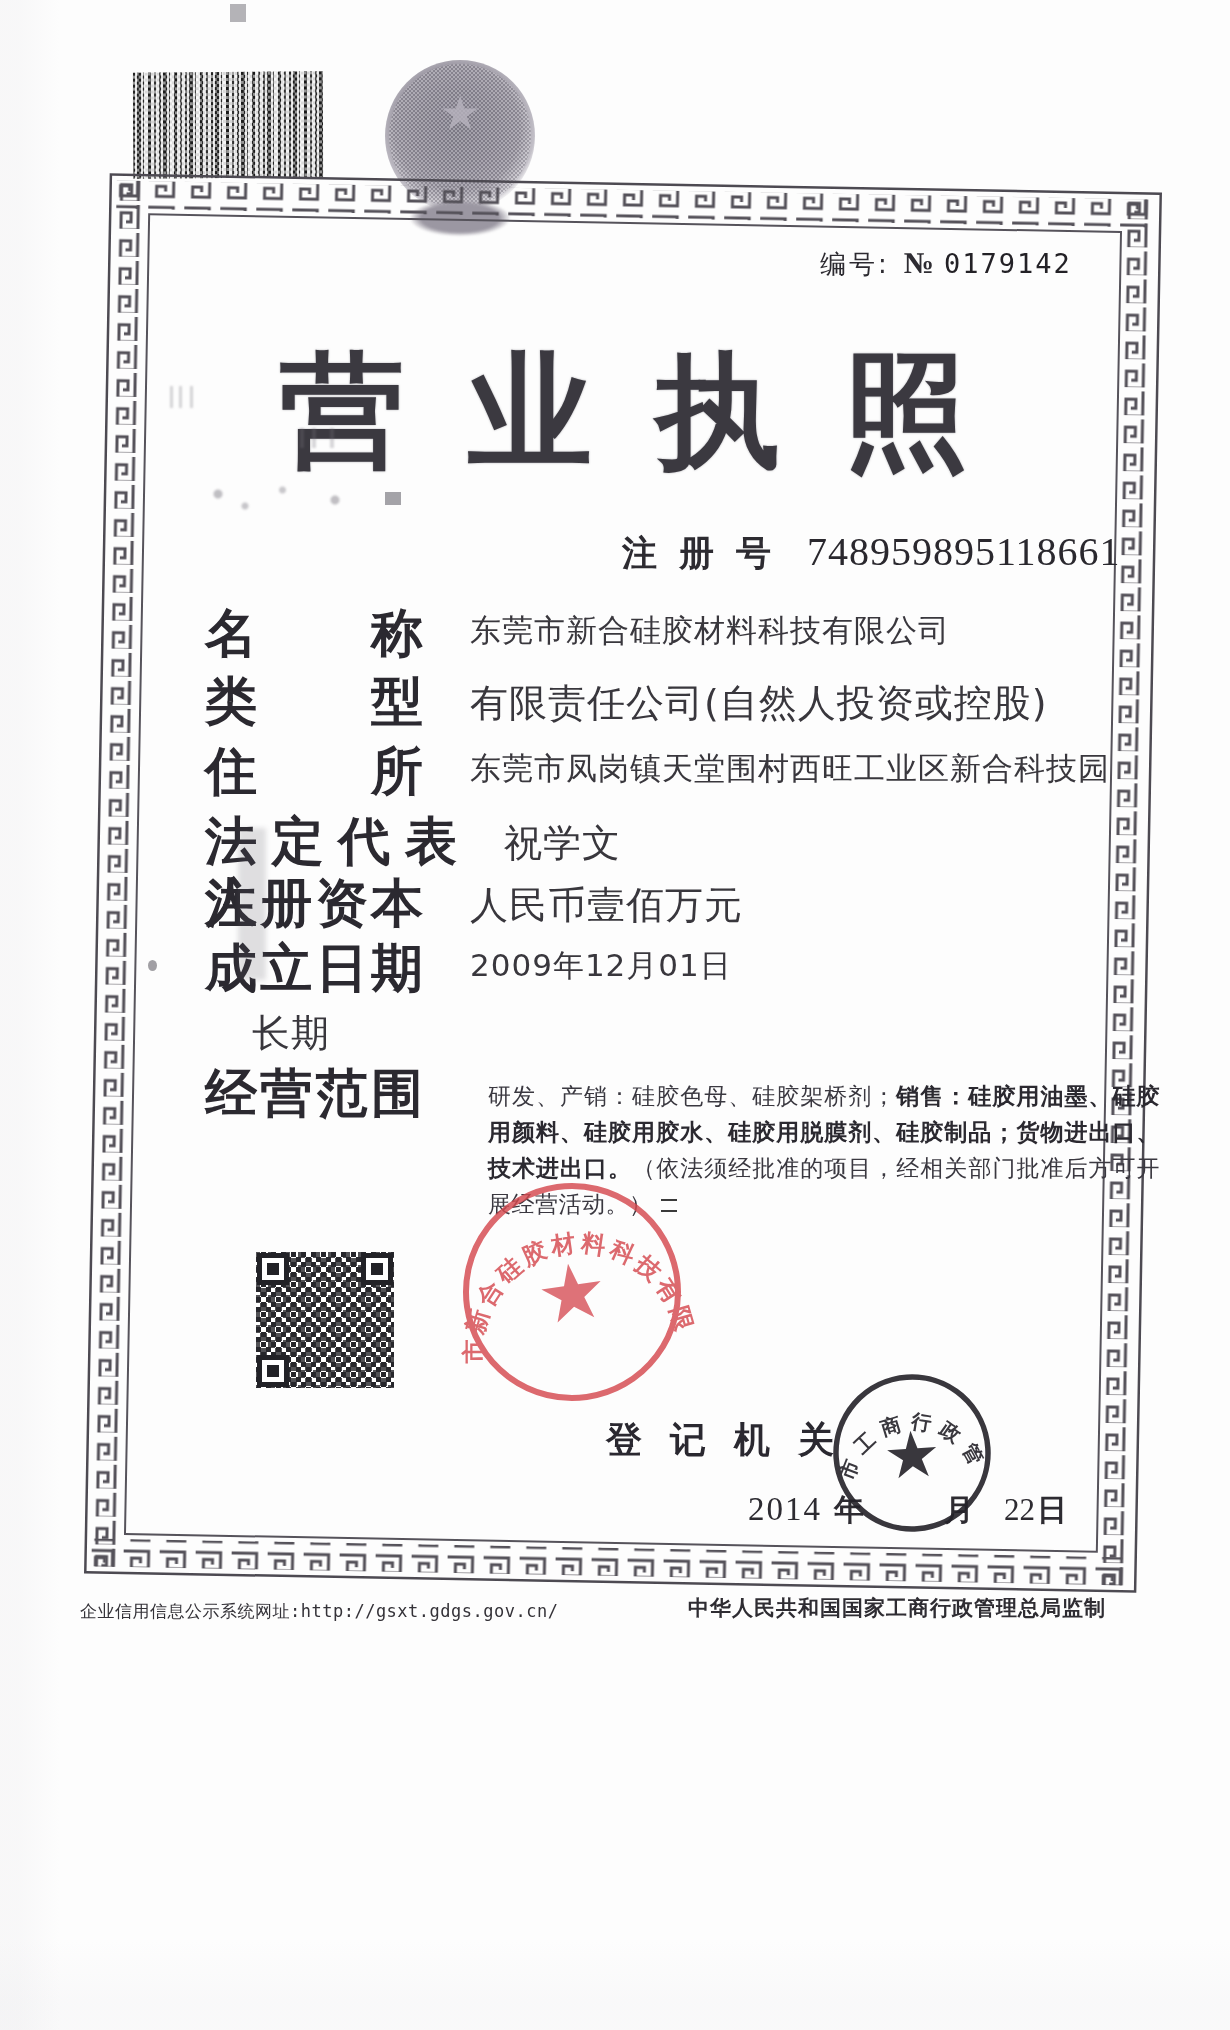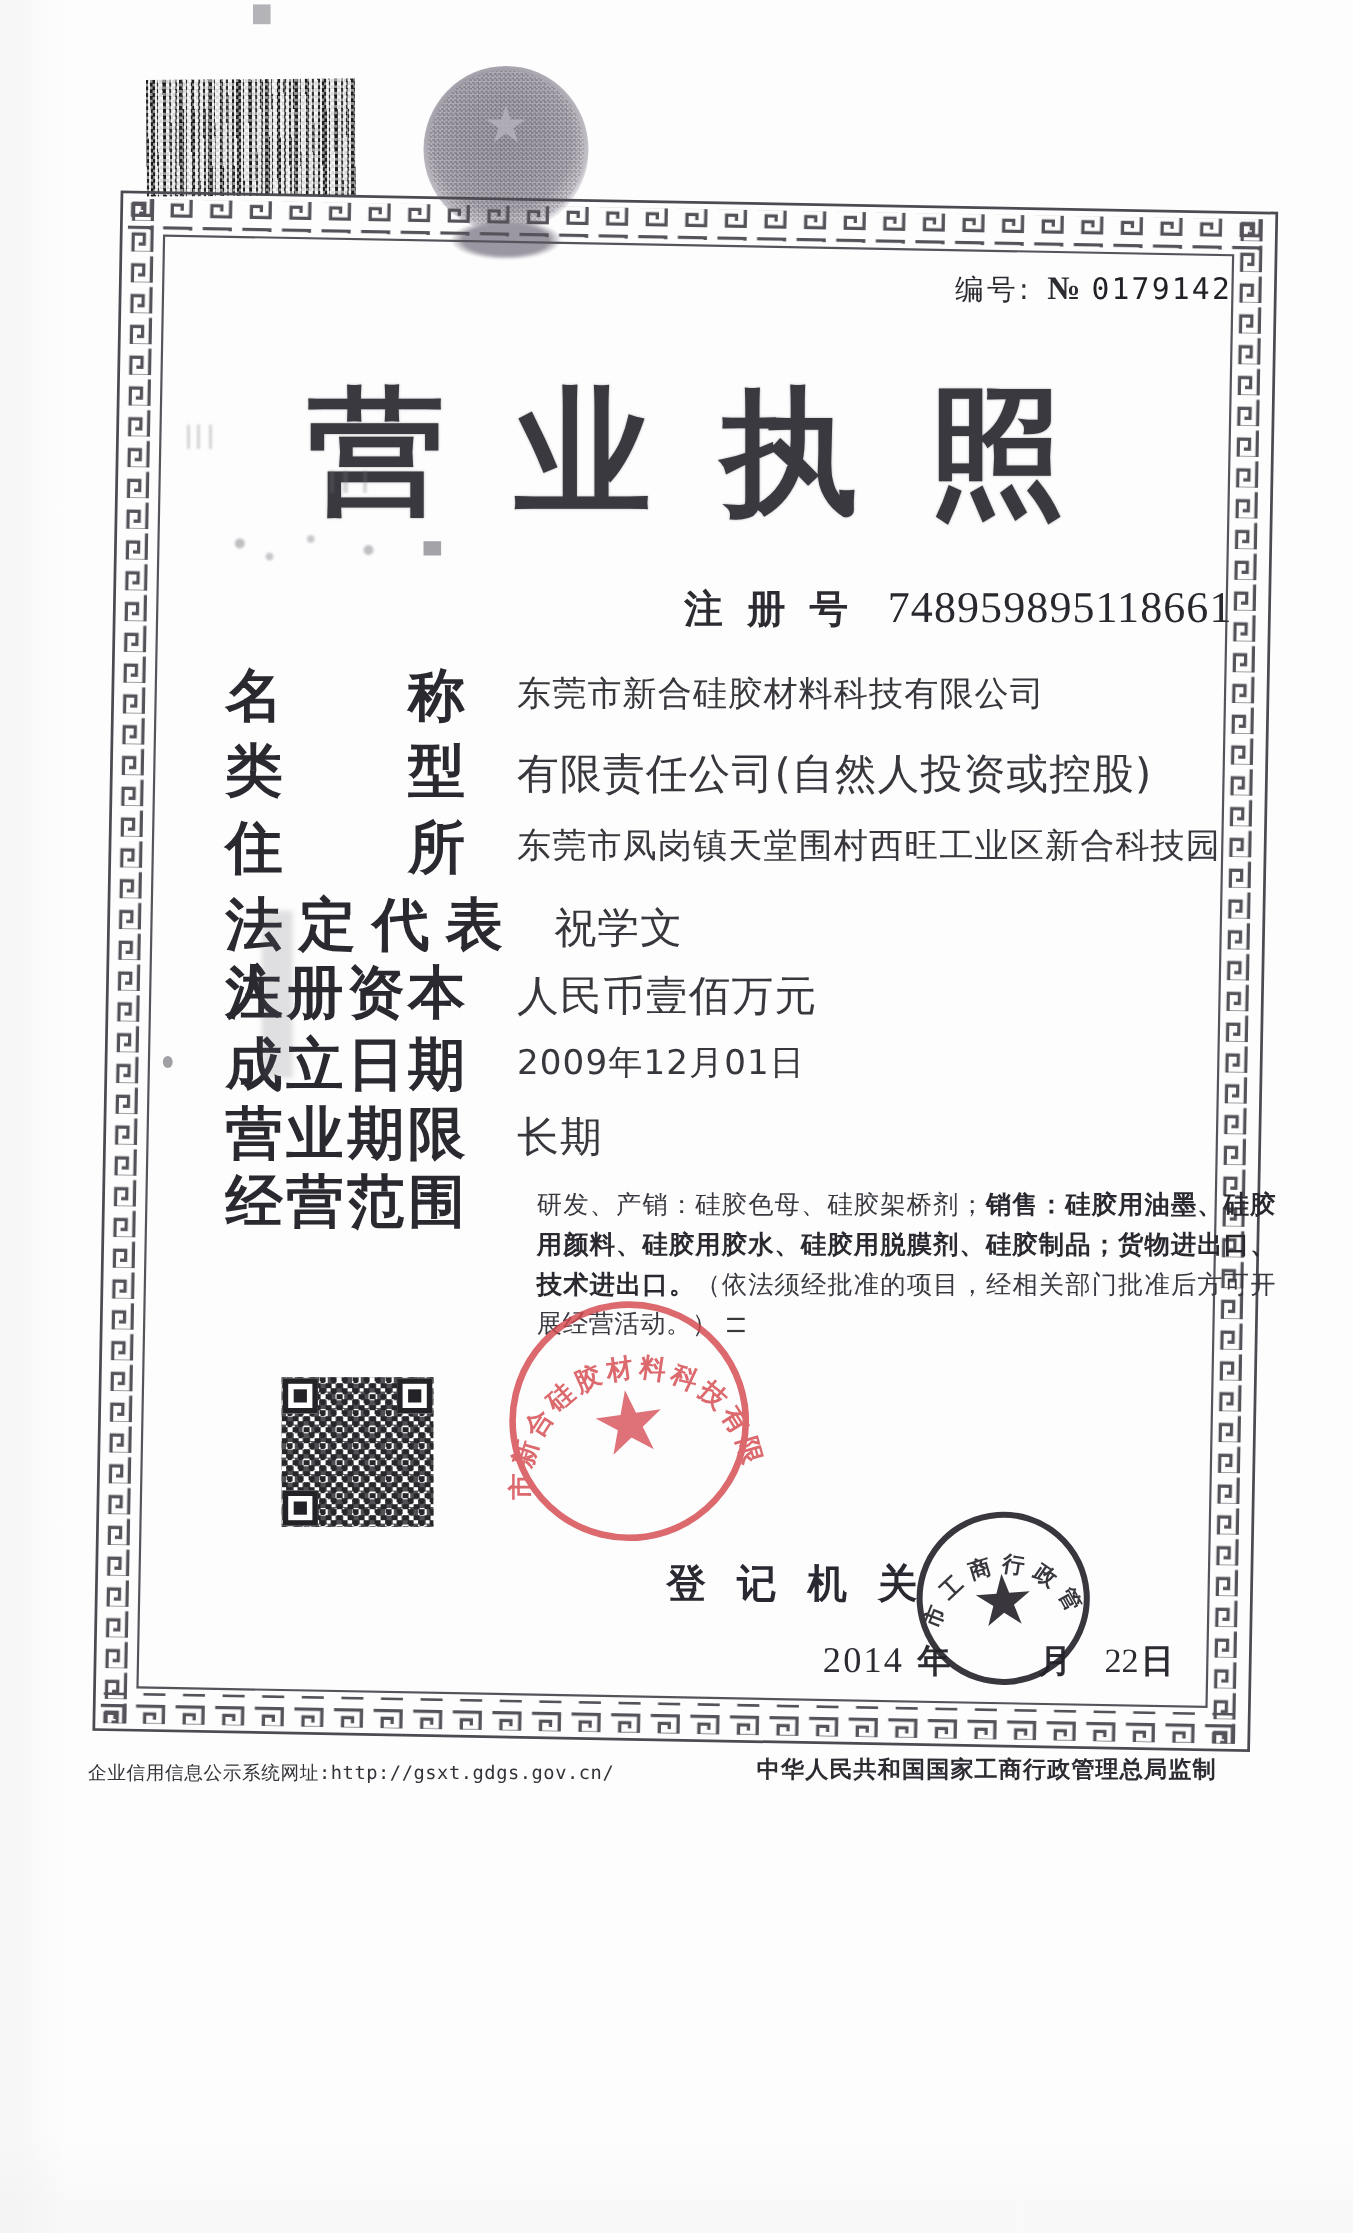--- a/index.html
+++ b/index.html
@@ -31,21 +31,21 @@
   .emblem .star{position:absolute;left:50%;top:30%;transform:translate(-50%,-50%);
     font-size:46px;color:#b7b3be;opacity:.8;}
   .emblem .ribbon{position:absolute;left:50%;bottom:2px;transform:translateX(-50%);
     width:100px;height:36px;border-radius:50%;
     background:radial-gradient(ellipse at center, #9b97a2 0 55%, rgba(200,198,205,0) 72%);
     filter:blur(1.2px);}
   
   .frame{position:absolute;left:96px;top:182px;width:1054px;height:1402px;
     transform:rotate(1.05deg);transform-origin:50% 50%;}
   
-  .serial{position:absolute;left:820px;top:246px;width:300px;text-align:right;white-space:nowrap;}
+  .serial{position:absolute;left:820px;top:246px;width:300px;text-align:left;white-space:nowrap;}
   .serial .lab{font-size:26px;color:#2c2a30;letter-spacing:3px;}
   .serial .sym{font-size:30px;font-weight:700;font-family:"Liberation Serif",serif;margin-left:14px;}
   .serial .num{font-size:27px;font-family:"DejaVu Sans Mono",monospace;letter-spacing:2px;margin-left:10px;color:#232126;}
   
   .title{position:absolute;left:100px;top:330px;width:1048px;margin:0;
     text-align:center;font-size:124px;font-weight:700;color:#3b3940;
     letter-spacing:64px;padding-left:64px;box-sizing:border-box;
     text-shadow:0 0 2px rgba(90,88,96,.55);}
   
   .regline{position:absolute;left:622px;top:528px;white-space:nowrap;}
@@ -167,21 +167,20 @@
 </div>
 <div class="row r4">
   <div class="lbl">注册资本</div>
   <div class="v">人民币壹佰万元</div>
 </div>
 <div class="row r5">
   <div class="lbl">成立日期</div>
   <div class="v" style="font-size:31px">2009年12月01日</div>
 </div>
 <div class="row r6">
-  <div class="lbl">营业期限</div>
   <div class="v">长期</div>
 </div>
 <div class="row r7">
   <div class="lbl">经营范围</div>
 </div>
 <div class="scope">
   <span>研发、产销：硅胶色母、硅胶架桥剂；</span><b>销售：硅胶用油墨、硅胶用颜料、硅胶用胶水、硅胶用脱膜剂、硅胶制品；货物进出口、技术进出口。</b><span>（依法须经批准的项目，经相关部门批准后方可开展经营活动。）</span><span class="mark"></span>
 </div>
 
 <div class="qr">

